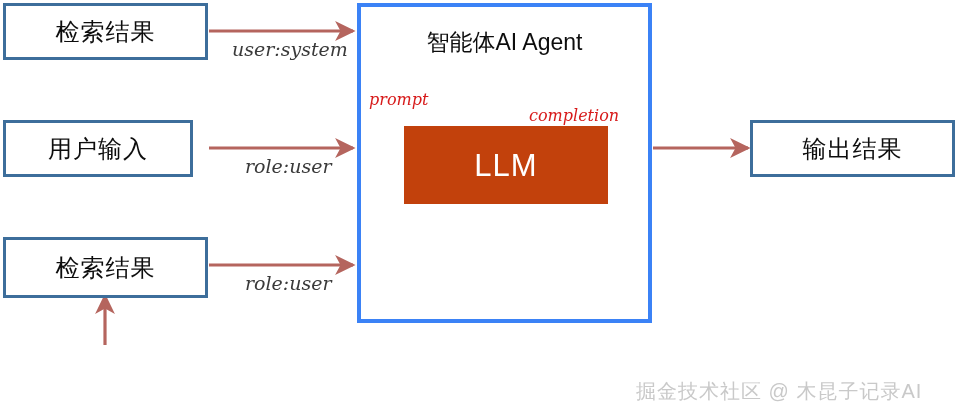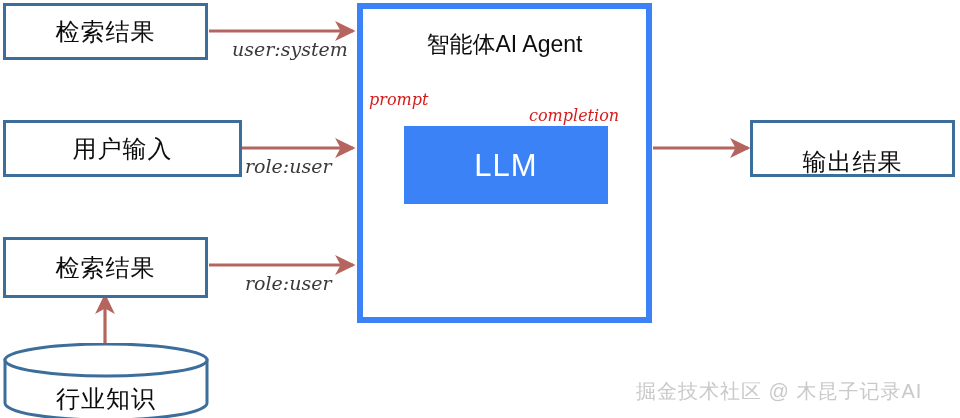--- a/index.html
+++ b/index.html
@@ -33,37 +33,37 @@
     color: #0d0d0d;
     letter-spacing: 1px;
     white-space: nowrap;
     line-height: 1;
   }
 
   
   .agent-box {
     position: absolute;
     box-sizing: border-box;
-    border: 6px solid #3b82f6;
+    border: 4px solid #3b82f6;
     background: transparent;
   }
   .agent-title {
     position: absolute;
     left: 0;
     right: 0;
     text-align: center;
     font-size: 23px;
     color: #0d0d0d;
     white-space: nowrap;
   }
 
   
   .llm-box {
     position: absolute;
-    background: #3b82f6;
+    background: #c2410c;
     display: flex;
     align-items: center;
     justify-content: center;
   }
   .llm-label {
     color: #ffffff;
     font-size: 31px;
     letter-spacing: 1px;
     line-height: 1;
   }
@@ -143,21 +143,21 @@
 
     <line x1="105" y1="345" x2="105" y2="296" stroke="#B5655E" stroke-width="3.2" marker-end="url(#ahv)"></line>
 
     <line x1="653" y1="148" x2="748" y2="148" stroke="#B5655E" stroke-width="3.2" marker-end="url(#ah)"></line>
   </svg>
 
   <div class="box box-blue" style="left:3px; top:3px; width:205px; height:57px;">
     <span class="box-label">检索结果</span>
   </div>
 
-  <div class="box box-blue" style="left:3px; top:120px; width:239px; height:57px;">
+  <div class="box box-blue" style="left:3px; top:120px; width:190px; height:57px;">
     <span class="box-label">用户输入</span>
   </div>
 
   <div class="box box-blue" style="left:3px; top:237px; width:205px; height:61px;">
     <span class="box-label">检索结果</span>
   </div>
 
   <div class="annot annot-role" style="left:232px; top:40px;">user:system</div>
 
   <div class="annot annot-role" style="left:245px; top:157px;">role:user</div>
@@ -169,27 +169,20 @@
   </div>
 
   <div class="annot annot-io" style="left:369px; top:92px;">prompt</div>
 
   <div class="annot annot-io" style="left:529px; top:108px;">completion</div>
 
   <div class="llm-box" style="left:404px; top:126px; width:204px; height:78px;">
     <span class="llm-label">LLM</span>
   </div>
 
-  <div class="box box-blue" style="left:750px; top:120px; width:205px; height:57px;align-items:flex-end;">
+  <div class="box box-blue" style="left:750px; top:120px; width:205px; height:57px;">
     <span class="box-label">输出结果</span>
   </div>
 
-  <div class="cylinder" style="left:2px; top:343px; width:208px; height:75px;">
-    <svg width="208" height="75" viewBox="0 0 208 75" xmlns="http://www.w3.org/2000/svg">
-      <path d="M3,17 L3,60 A101,17 0 0 0 205,60 L205,17 Z" fill="#ffffff" stroke="#3D6E9B" stroke-width="3"></path>
-      <ellipse cx="104" cy="17" rx="101" ry="16" fill="#ffffff" stroke="#3D6E9B" stroke-width="3"></ellipse>
-    </svg>
-    <div class="cyl-label" style="top:40px;">行业知识</div>
-  </div>
 
   <div class="watermark" style="left:604px; top:378px;">掘金技术社区 @ 木昆子记录AI</div>
 
 </div>
 
 </body></html>

